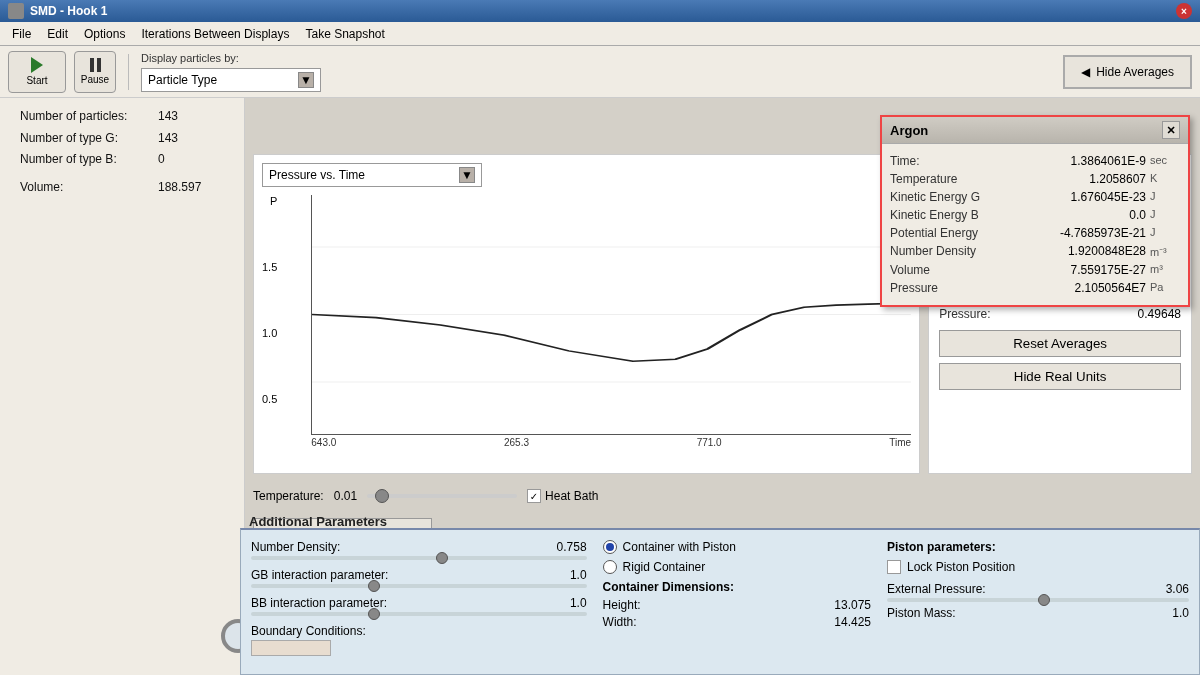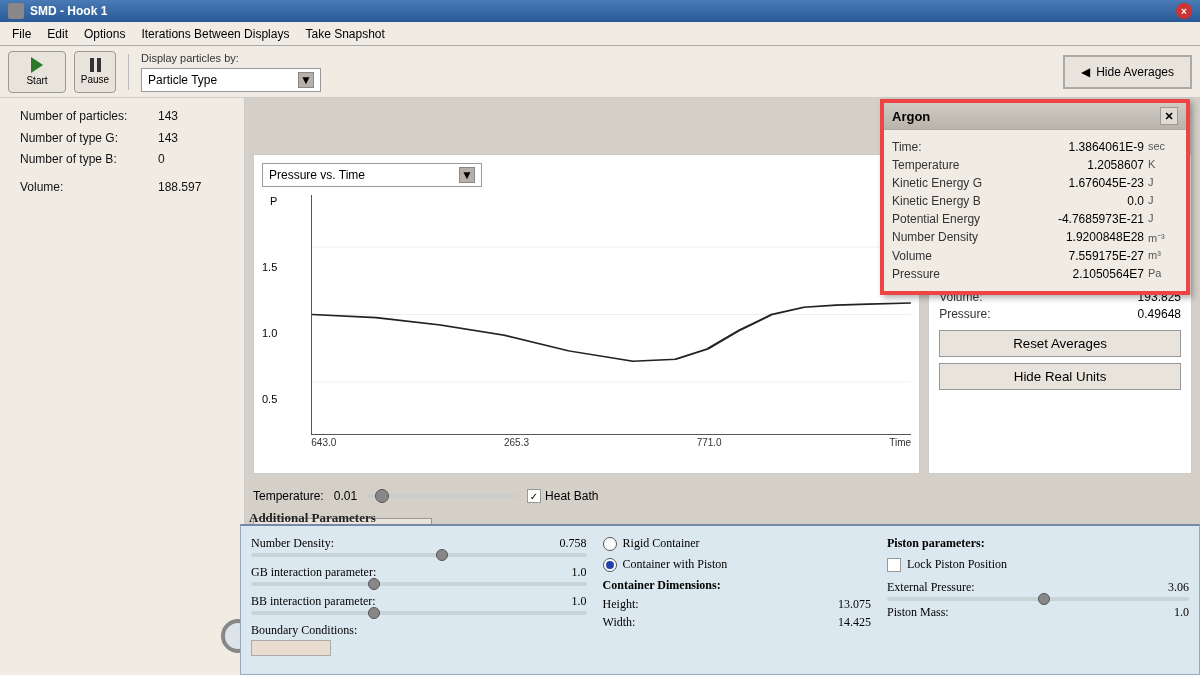--- a/index.html
+++ b/index.html
@@ -299,25 +299,25 @@
       border: 1px solid #999;
       padding: 20px 16px;
       cursor: pointer;
       font-size: 12px;
       align-self: flex-start;
     }
 
     
     .argon-panel {
       position: absolute;
-      top: 1px;
+      top: 17px;
       right: 10px;
       width: 310px;
       background: #f0ece4;
-      border: 4px solid #ef4444;
+      border: 2px solid #ef4444;
       box-shadow: 3px 3px 6px rgba(0,0,0,0.3);
       z-index: 10;
     }
     .argon-header {
       background: linear-gradient(to bottom, #d0ccc4, #b8b4ac);
       padding: 4px 8px;
       display: flex;
       align-items: center;
       justify-content: space-between;
       font-weight: bold;
@@ -350,21 +350,20 @@
       position: absolute;
       bottom: 0;
       left: 240px;
       right: 0;
       background: #dce8f0;
       border: 1px solid #9ab;
       border-top: 2px solid #78a;
       padding: 10px;
       display: flex;
       gap: 16px;
-      font-family: Liberation Serif, serif;
     }
     .param-col { flex: 1; }
     .param-row {
       margin-bottom: 8px;
     }
     .param-label-row {
       display: flex; justify-content: space-between;
       font-size: 12px; margin-bottom: 2px; gap: 6px;
     }
     .param-slider {
@@ -808,28 +807,28 @@
       <div class="param-row">
         <div class="param-label-row">
           <span>Boundary Conditions:</span>
         </div>
         <div style="width:80px;height:16px;background:#e8ddd0;border:1px solid #aaa;margin-top:2px;"></div>
       </div>
     </div>
 
     <div class="container-col">
       <div class="radio-row">
+        <div class="radio-btn">
+          <div class="radio-inner"></div>
+        </div>
+        <span>Container with Piston</span>
+      </div>
+      <div class="radio-row">
         <div class="radio-btn"></div>
         <span>Rigid Container</span>
-      </div>
-      <div class="radio-row">
-        <div class="radio-btn">
-          <div class="radio-inner"></div>
-        </div>
-        <span>Container with Piston</span>
       </div>
       <div class="dim-section">
         <div style="font-size:12px;font-weight:bold;margin-bottom:4px;">Container Dimensions:</div>
         <div class="dim-row">
           <span>Height:</span>
           <span>13.075</span>
         </div>
         <div class="dim-row">
           <span>Width:</span>
           <span>14.425</span>

